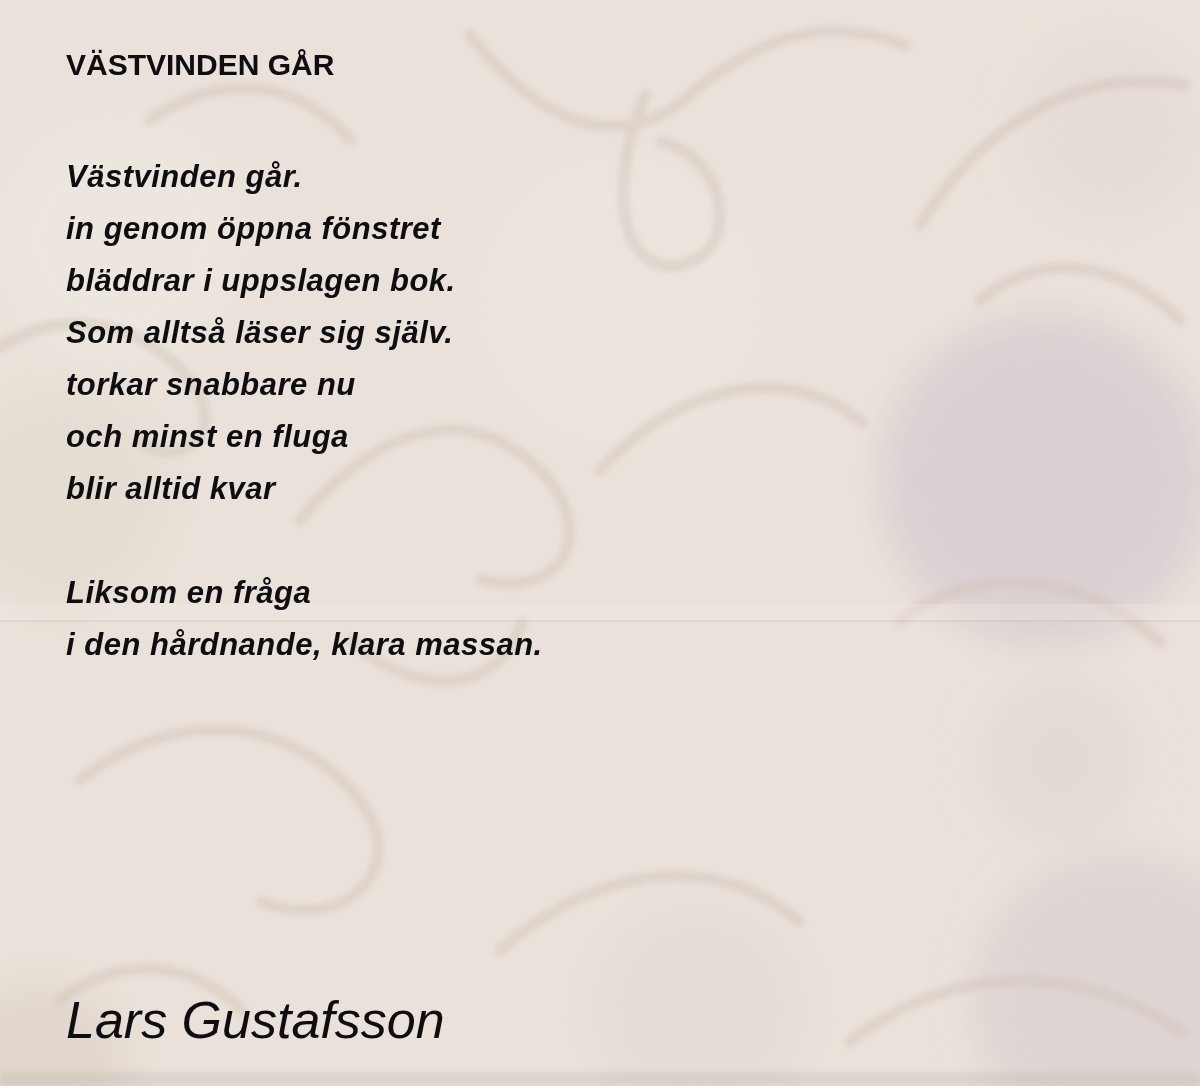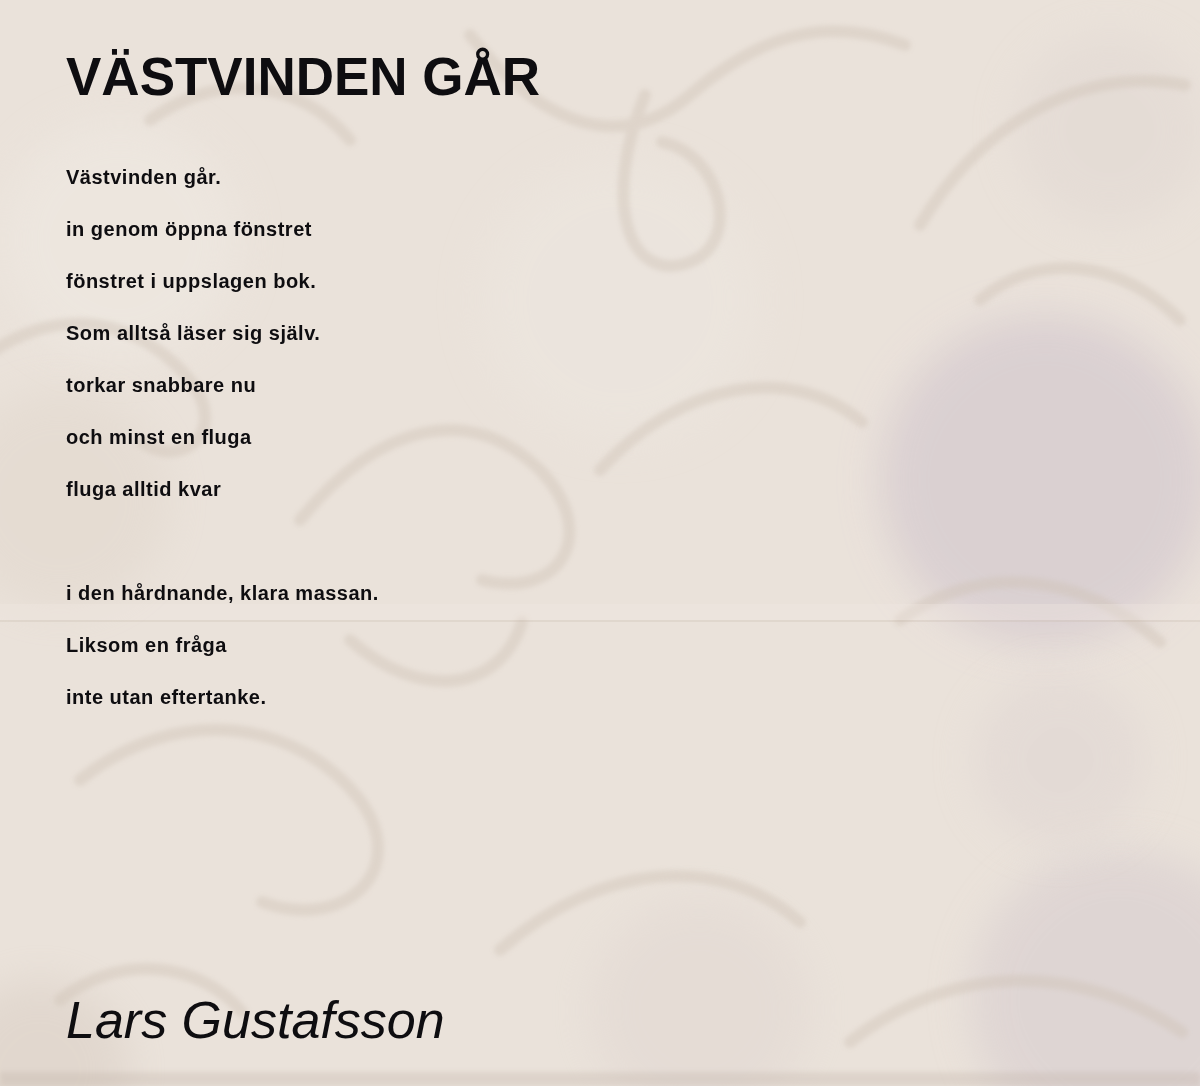--- a/index.html
+++ b/index.html
@@ -23,33 +23,34 @@
     inset: 0;
     width: 100%;
     height: 100%;
     pointer-events: none;
   }
   .title {
     position: absolute;
     left: 66px;
     top: 50px;
     margin: 0;
-    font-size: 53px;
+    font-size: 30px;
     line-height: 1;
     font-weight: 700;
     letter-spacing: 0px;
     white-space: nowrap;
   }
   .poem {
     position: absolute;
     left: 66px;
     top: 151px;
-    font-size: 20px;
+    font-size: 31px;
     font-weight: 700;
     letter-spacing: 0.5px;
+    font-style: italic;
   }
   .line {
     height: 52px;
     line-height: 52px;
     white-space: nowrap;
   }
   .stanza-2 { margin-top: 52px; }
   .author {
     position: absolute;
     left: 66px;
@@ -108,28 +109,27 @@
 
     <rect x="0" y="1072" width="1200" height="14" fill="#B9A99E" opacity="0.25" filter="url(#ink)"></rect>
   </svg>
 
   <h1 class="title">VÄSTVINDEN GÅR</h1>
 
   <div class="poem">
     <div class="stanza">
       <div class="line">Västvinden går.</div>
       <div class="line">in genom öppna fönstret</div>
-      <div class="line">fönstret i uppslagen bok.</div>
+      <div class="line">bläddrar i uppslagen bok.</div>
       <div class="line">Som alltså läser sig själv.</div>
       <div class="line">torkar snabbare nu</div>
       <div class="line">och minst en fluga</div>
-      <div class="line">fluga alltid kvar</div>
+      <div class="line">blir alltid kvar</div>
     </div>
     <div class="stanza stanza-2">
+      <div class="line">Liksom en fråga</div>
       <div class="line">i den hårdnande, klara massan.</div>
-      <div class="line">Liksom en fråga</div>
-      <div class="line">inte utan eftertanke.</div>
     </div>
   </div>
 
   <div class="author">Lars Gustafsson</div>
 
 </div>
 
 </body></html>

